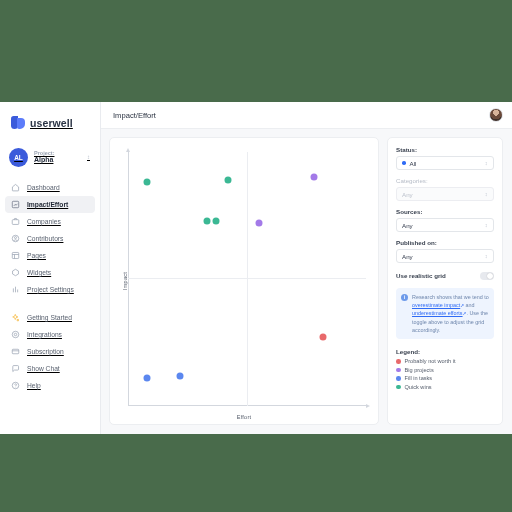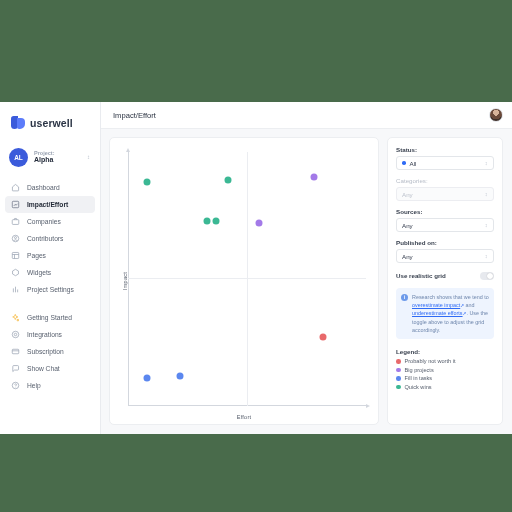--- a/index.html
+++ b/index.html
@@ -21,20 +21,21 @@
   
   .sidebar {
     width: 101px;
     height: 359px;
     background: #ffffff;
     border-right: 1px solid #e9ebef;
     padding: 7px 0 4px 0;
     display: flex;
     flex-direction: column;
     flex: 0 0 101px;
+    text-decoration: underline;
   }
   .brand {
     display: flex; align-items: center; gap: 5px;
     padding: 3px 0 0 11px;
     height: 24px;
   }
   .brand-mark { width: 14px; height: 15px; position: relative; flex: 0 0 14px; }
   .brand-mark .b1 {
     position: absolute; left: 0; top: 1px;
     width: 7px; height: 13px;

